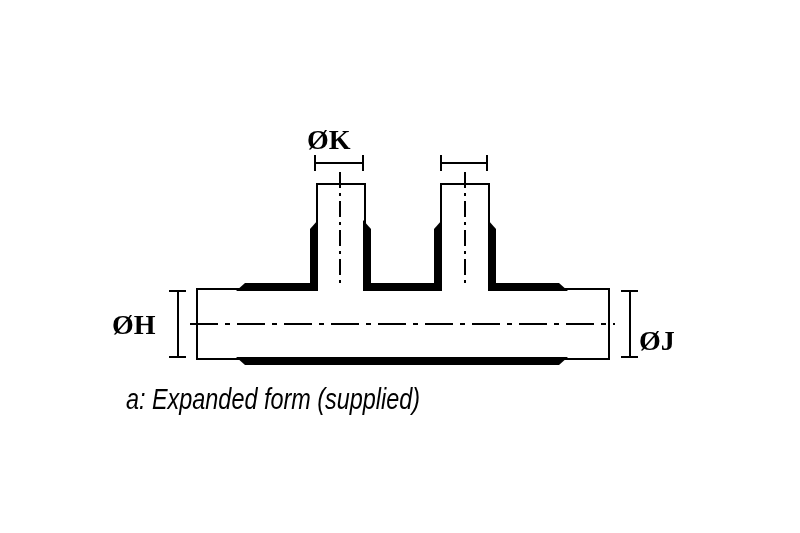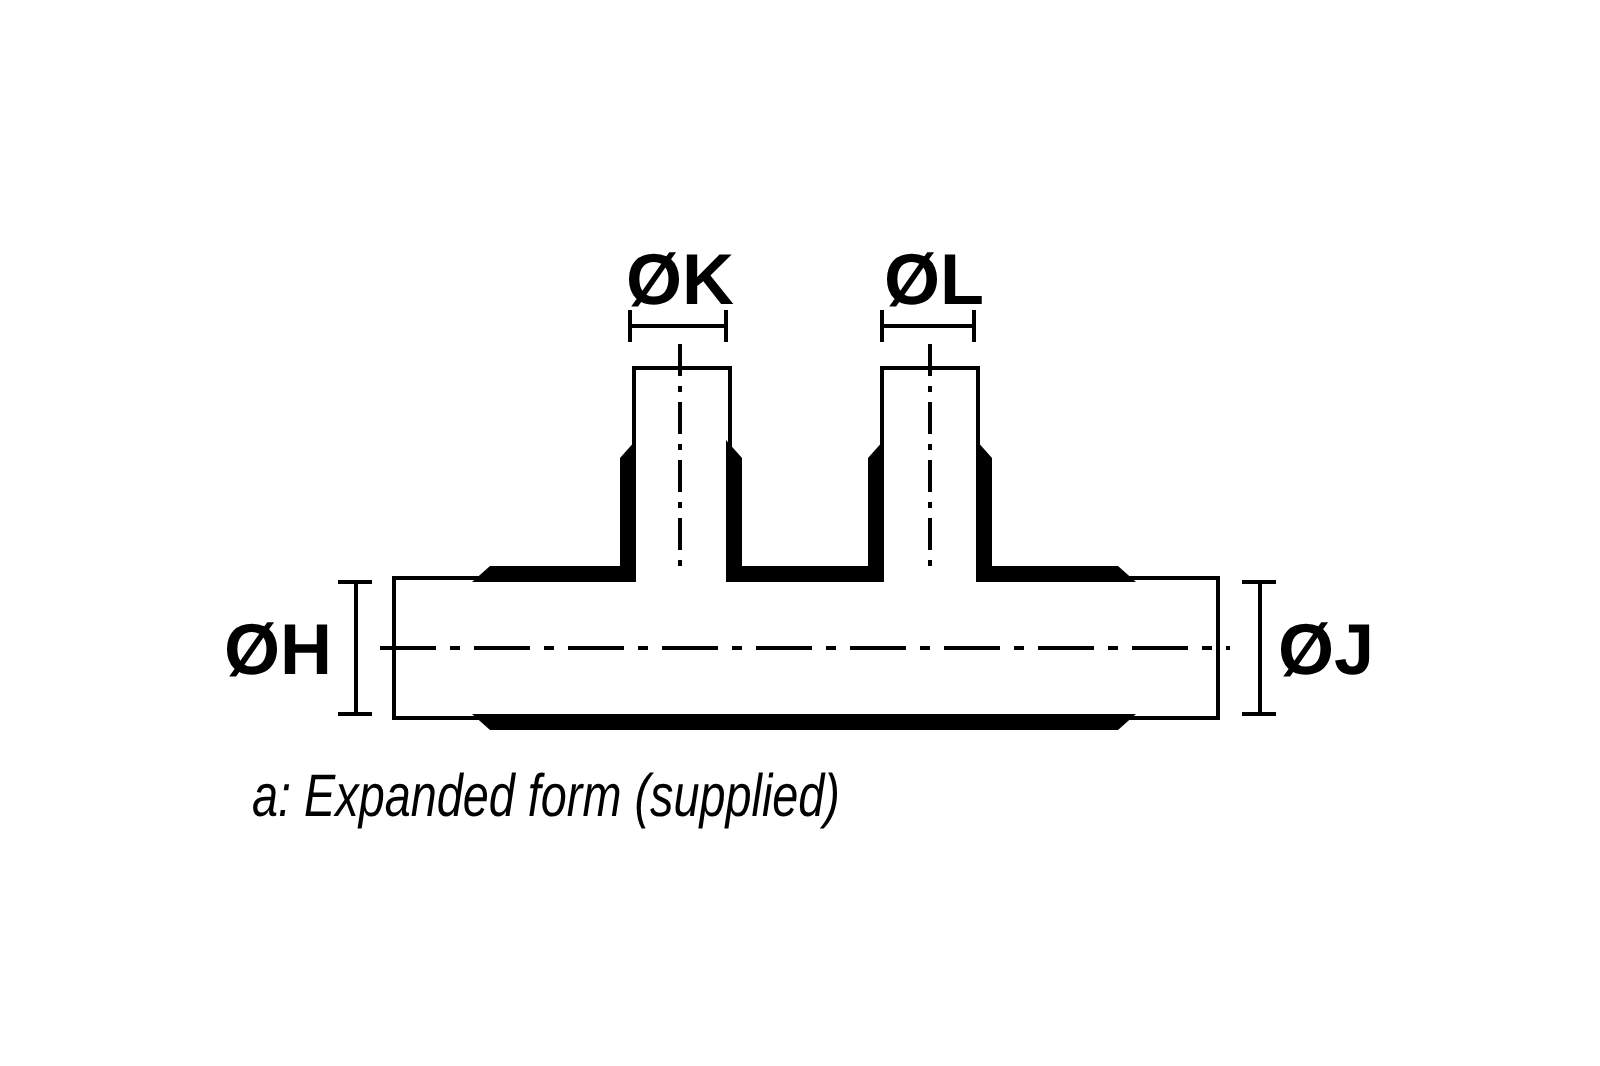--- a/index.html
+++ b/index.html
@@ -80,27 +80,27 @@
   .dim-j{left:629px;top:291px;height:67px;}
   .tick-h{width:17px;height:2px;background:var(--line);}
   .tick-h1{left:169px;top:290px;}
   .tick-h2{left:169px;top:356px;}
   .tick-j1{left:621px;top:290px;}
   .tick-j2{left:621px;top:356px;}
 
   
   .dim-label{
     color:var(--line);
-    font-weight:bold;font-size:36px;line-height:30px;height:30px;
-    text-align:right;white-space:nowrap;
+    font-weight:bold;font-size:28px;line-height:30px;height:30px;
+    text-align:left;white-space:nowrap;font-family:Liberation Serif, serif;
   }
   .label-k{left:307px;top:125px;width:60px;}
   .label-l{left:432px;top:125px;width:60px;}
   .label-h{left:112px;top:310px;width:46px;}
-  .label-j{left:639px;top:310px;width:44px;}
+  .label-j{left:639px;top:326px;width:44px;}
 
   
   .caption{
     left:126px;top:384px;
     color:var(--line);
     font-style:italic;font-size:30px;line-height:30px;
     white-space:nowrap;
     transform:scaleX(0.78);transform-origin:left top;
   }
 </style>
@@ -127,21 +127,20 @@
   <div class="abs centerline-v cl-branch-right"></div>
 
   <div class="abs dimline-h dim-k"></div>
   <div class="abs tick-v tick-k1"></div>
   <div class="abs tick-v tick-k2"></div>
   <div class="abs dim-label label-k">ØK</div>
 
   <div class="abs dimline-h dim-l"></div>
   <div class="abs tick-v tick-l1"></div>
   <div class="abs tick-v tick-l2"></div>
-  <div class="abs dim-label label-l">ØL</div>
 
   <div class="abs dimline-v dim-h"></div>
   <div class="abs tick-h tick-h1"></div>
   <div class="abs tick-h tick-h2"></div>
   <div class="abs dim-label label-h">ØH</div>
 
   <div class="abs dimline-v dim-j"></div>
   <div class="abs tick-h tick-j1"></div>
   <div class="abs tick-h tick-j2"></div>
   <div class="abs dim-label label-j">ØJ</div>

